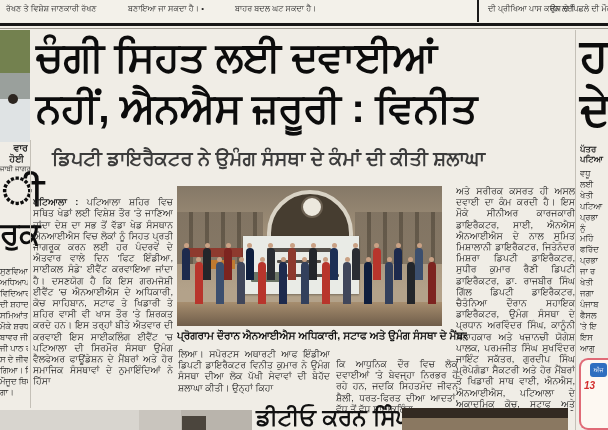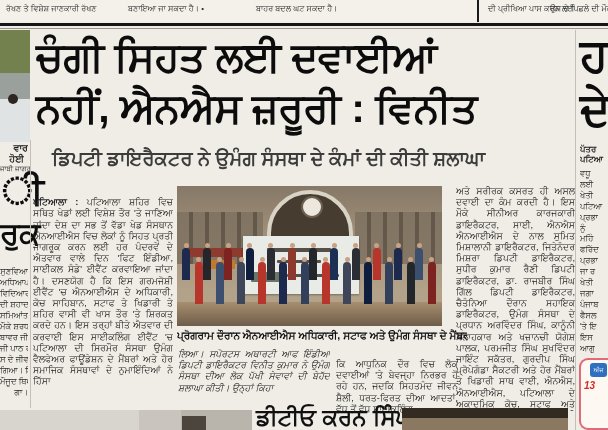--- a/index.html
+++ b/index.html
@@ -15,21 +15,21 @@
   .rule-thin{left:0;top:28px;width:608px;height:1px;background:#9a968e;}
 
   
   .headline{left:36px;top:32px;width:545px;font-size:41px;line-height:51px;font-weight:bold;
             color:#0c0c0c;letter-spacing:-0.5px;white-space:pre-line;}
   .subheadline{left:52px;top:147px;width:528px;font-size:19.5px;font-weight:bold;color:#3c3c3c;white-space:nowrap;}
 
   
   .body-col{font-size:9.3px;line-height:11.2px;text-align:justify;color:#262626;overflow:hidden;}
   .col1{left:33px;top:186px;width:140px;height:221px;}
-  .col2{left:178px;top:349px;width:152px;height:57px;font-style:italic;}
+  .col2{left:178px;top:349px;width:152px;height:57px;}
   .col3{left:336px;top:359px;width:122px;height:57px;}
   .col4{left:456px;top:186px;width:119px;height:225px;}
   .byline{font-weight:bold;font-size:9.5px;}
   .dateline{font-weight:bold;}
 
   
   .photo{left:177px;top:186px;width:265px;height:140px;overflow:hidden;
          background:linear-gradient(#857867 0%,#a5947c 40%,#b3a28a 75%);}
   .balcony-left{position:absolute;left:0;top:26px;width:86px;height:52px;
     background:repeating-linear-gradient(90deg,#7e7160 0 12px,#594f41 12px 16px);opacity:.85;}
@@ -63,21 +63,21 @@
   
   .left-photo{left:0;top:30px;width:30px;height:112px;
     background:linear-gradient(#73814f 0 38%,#9aa09c 38% 62%,#dfe3e4 62%);}
   .left-photo .lp-head{position:absolute;left:8px;top:64px;width:10px;height:10px;border-radius:50%;background:#2d2620;}
   .left-frag-bold1{left:0;top:142px;width:28px;font-size:9.5px;font-weight:bold;text-align:right;white-space:nowrap;overflow:hidden;}
   .left-frag-bold2{left:0;top:153px;width:24px;font-size:9.5px;font-weight:bold;text-align:right;white-space:nowrap;overflow:hidden;}
   .left-frag-tiny{left:0;top:165px;width:30px;font-size:7px;text-align:right;white-space:nowrap;overflow:hidden;}
   .left-bigletter{left:2px;top:170px;font-size:38px;font-weight:bold;color:#0d0d0d;}
   .left-headline-frag{left:0;top:216px;font-size:31px;font-weight:bold;color:#0d0d0d;white-space:nowrap;}
   .left-frag-list{left:0;top:266px;width:28px;height:142px;overflow:hidden;
-    font-size:8.3px;line-height:11px;text-align:right;color:#2c2c2c;}
+    font-size:8.3px;line-height:11px;text-align:left;color:#2c2c2c;}
   .frag-line{white-space:nowrap;overflow:hidden;}
 
   .divider-left{left:30px;top:140px;width:1px;height:268px;background:#c4c0b7;}
   .divider-right{left:575px;top:30px;width:1px;height:400px;background:#c4c0b7;}
 
   
   .right-headline1{left:580px;top:28px;font-size:46px;font-weight:bold;color:#0c0c0c;}
   .right-headline2{left:580px;top:82px;font-size:46px;font-weight:bold;color:#0c0c0c;}
   .right-byline-frag{left:580px;top:144px;width:28px;font-size:8.5px;font-weight:bold;line-height:10px;white-space:pre-line;overflow:hidden;}
   .right-frag-list{left:580px;top:168px;width:28px;height:186px;overflow:hidden;
@@ -89,21 +89,21 @@
   .promo-badge{position:absolute;right:1px;top:3px;width:17px;height:14px;background:#2f6fc0;
     border-radius:3px;color:#fff;font-size:6.5px;text-align:center;line-height:14px;overflow:hidden;}
   .promo-number{position:absolute;left:3px;top:20px;font-size:10px;font-weight:bold;color:#d22b2b;font-style:italic;}
 </style>
 </head>
 <body>
 
 <div class="abs top-strip">
   <span class="strip-item" style="left:6px">ਰੱਖਣ ਤੇ ਵਿਸ਼ੇਸ਼ ਜਾਣਕਾਰੀ ਰੱਖਣ</span>
   <span class="strip-item" style="left:128px">ਬਣਾਇਆ ਜਾ ਸਕਦਾ ਹੈ। •</span>
-  <span class="strip-item" style="left:256px">ਬਾਹਰ ਬਦਲ ਘਟ ਸਕਦਾ ਹੈ।</span>
+  <span class="strip-item" style="left:235px">ਬਾਹਰ ਬਦਲ ਘਟ ਸਕਦਾ ਹੈ।</span>
   <span class="strip-divider"></span>
   <span class="strip-item" style="left:488px">ਦੀ ਪ੍ਰੀਖਿਆ ਪਾਸ ਕਰਨ ਲਈ</span>
   <span class="strip-item" style="left:550px">ਉਸ ਦੇ ਪਿਛਲੇ ਦੀ ਮੌਕੇ ਵਿਚ</span>
 </div>
 <div class="abs rule-thick"></div>
 <div class="abs rule-thin"></div>
 
 <div class="abs left-photo">
   <div class="lp-head"></div>
 </div>

